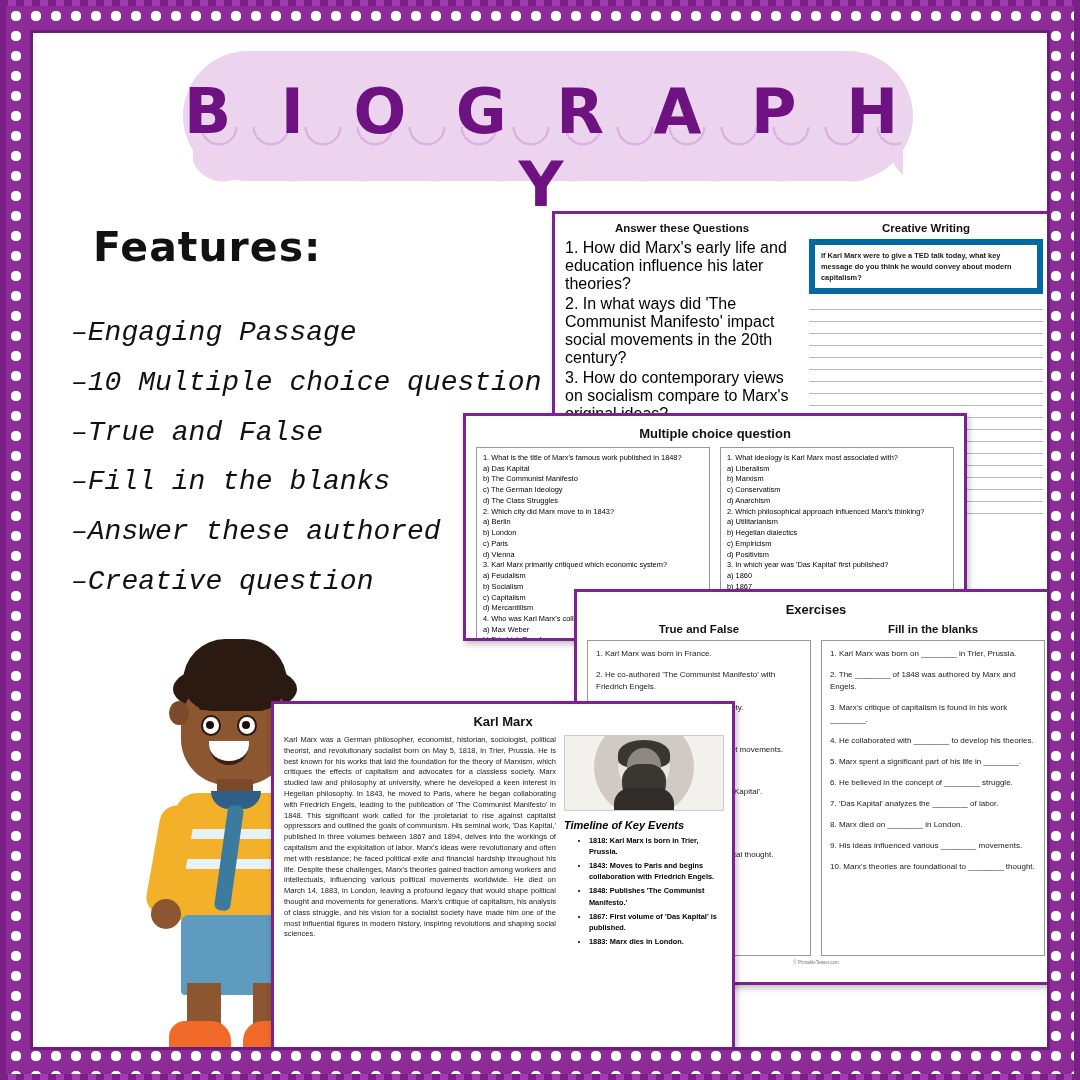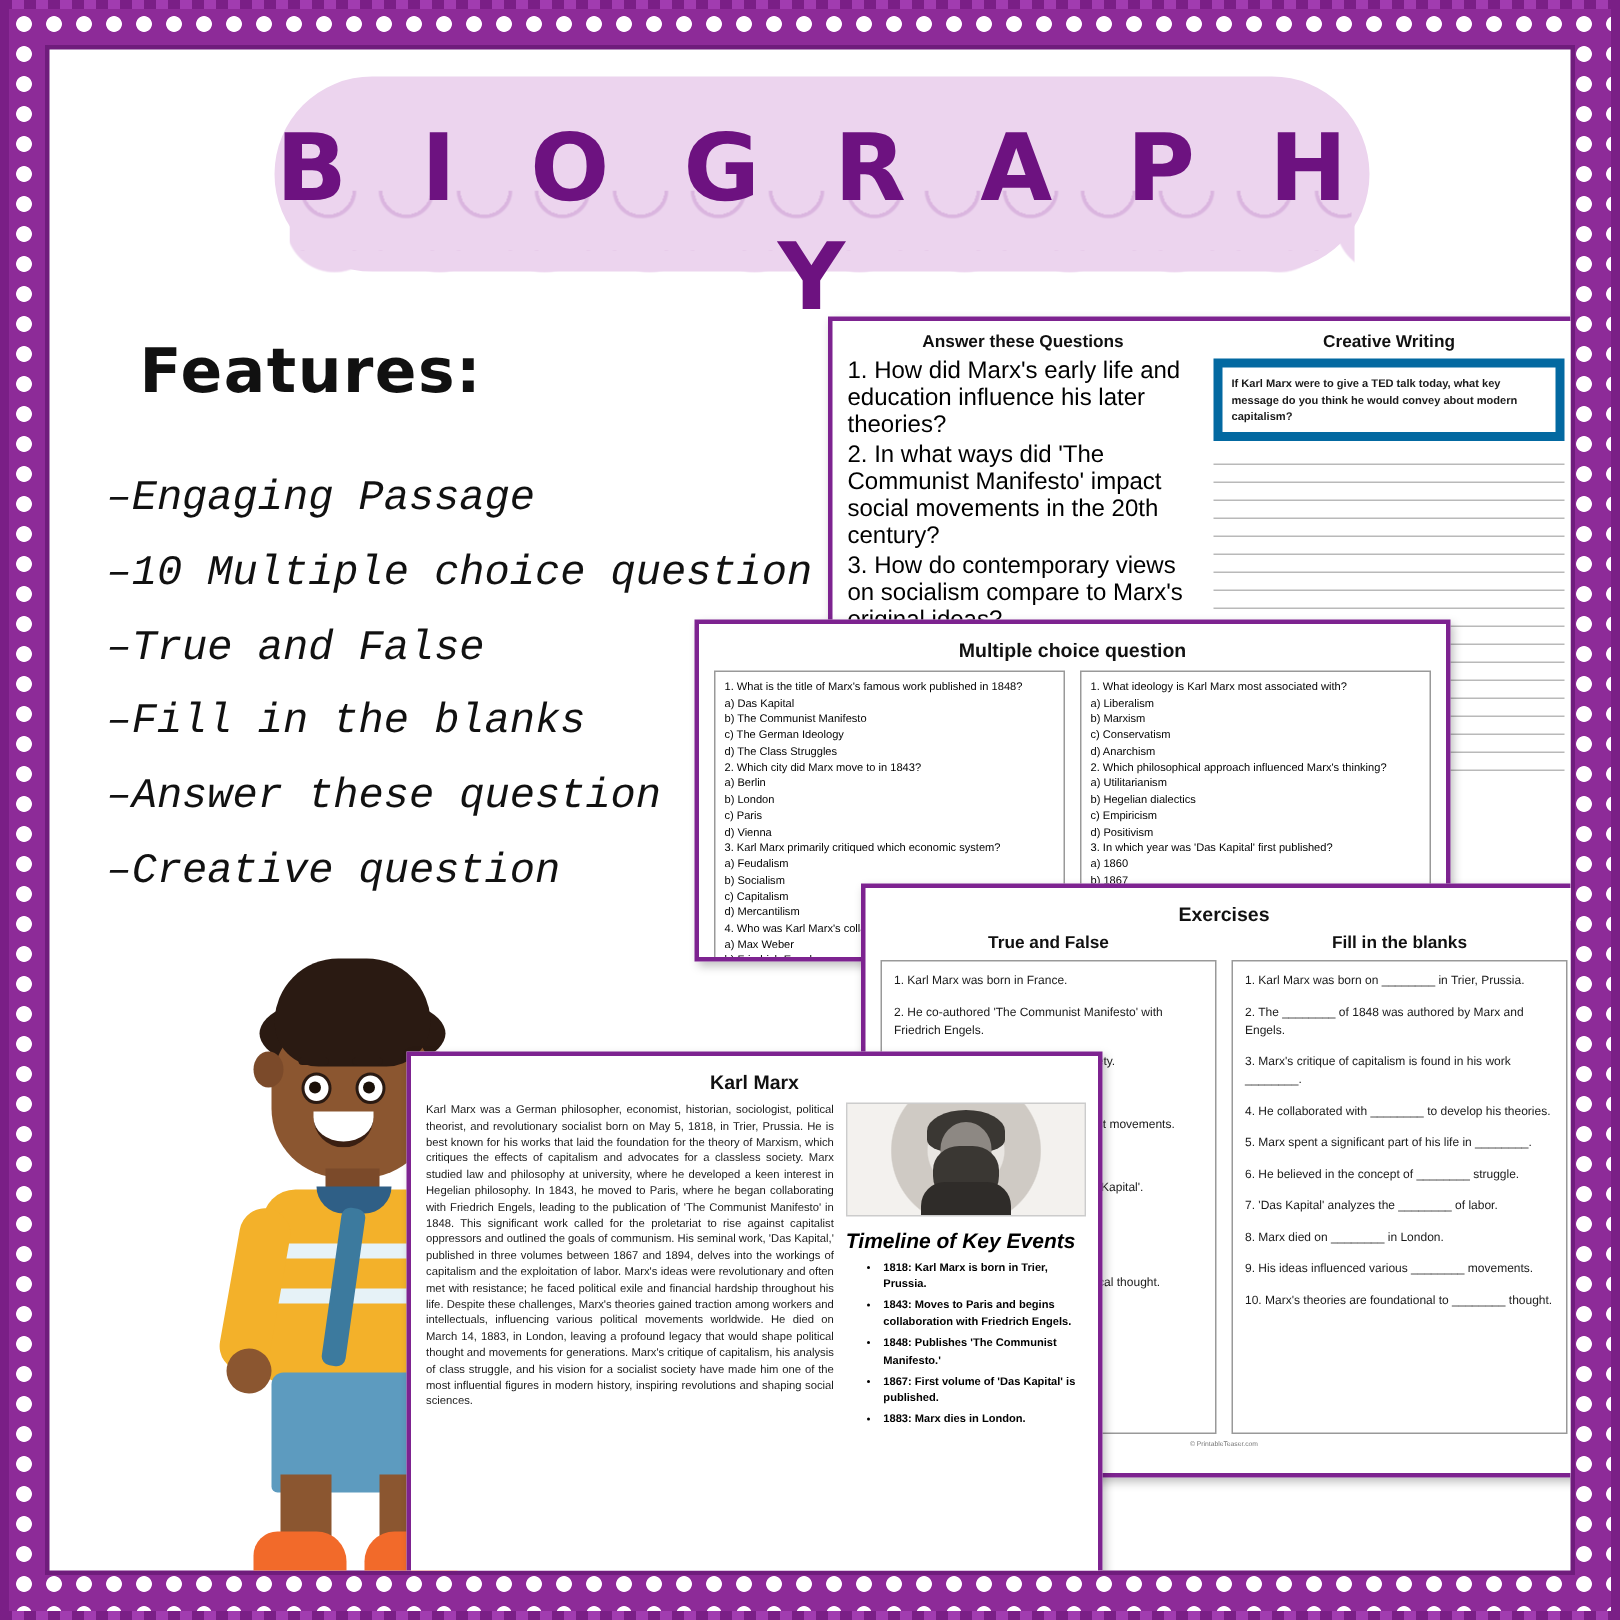--- a/index.html
+++ b/index.html
@@ -153,21 +153,21 @@
   .passage-side{flex:1;}
   .portrait{
     width:100%;height:74px;border:1px solid #ccc;
     background:radial-gradient(circle at 50% 42%,#e9e6e2 0 28%,#cfcac4 29% 55%,#f3f1ee 56%);
     position:relative;overflow:hidden;
   }
   .portrait .head{position:absolute;left:50%;top:12px;width:34px;height:36px;margin-left:-17px;background:#8d8883;border-radius:50% 50% 45% 45%;}
   .portrait .beard{position:absolute;left:50%;top:28px;width:44px;height:40px;margin-left:-22px;background:#3a3733;border-radius:40% 40% 50% 50%;}
   .portrait .hair{position:absolute;left:50%;top:4px;width:52px;height:28px;margin-left:-26px;background:#3a3733;border-radius:50% 50% 30% 30%;}
   .portrait .body{position:absolute;left:50%;bottom:0;width:60px;height:22px;margin-left:-30px;background:#2f2c29;border-radius:16px 16px 0 0;}
-  .timeline-title{font-size:14px;font-weight:bold;font-style:italic;margin:8px 0 4px;}
+  .timeline-title{font-size:11px;font-weight:bold;font-style:italic;margin:8px 0 4px;}
   .timeline{margin:0;padding-left:12px;font-size:7.4px;line-height:1.5;font-weight:bold;}
   .timeline li{margin-bottom:3px;margin-left:13px;}
   .credit{font-size:4.5px;color:#777;text-align:center;margin-top:4px;}
 </style>
 </head>
 <body>
 
 <div class="frame">
   <div class="frame-inner">
 
@@ -176,21 +176,21 @@
       <div class="scallops"></div>
       <div class="title-text">B I O G R A P H Y</div>
     </div>
 
     <div class="features-head">Features:</div>
     <div class="features-list">
       <div>–Engaging  Passage</div>
       <div>–10 Multiple choice question</div>
       <div>–True and False</div>
       <div>–Fill in the blanks</div>
-      <div>–Answer these question</div>
+      <div>–Answer these authored</div>
       <div> –Creative question</div>
     </div>
 
     <div class="student">
       <div class="st-bag"></div>
       <div class="st-bagpocket"></div>
       <div class="st-hair2"></div>
       <div class="st-face"></div>
       <div class="st-ear-l"></div>
       <div class="st-ear-r"></div>

